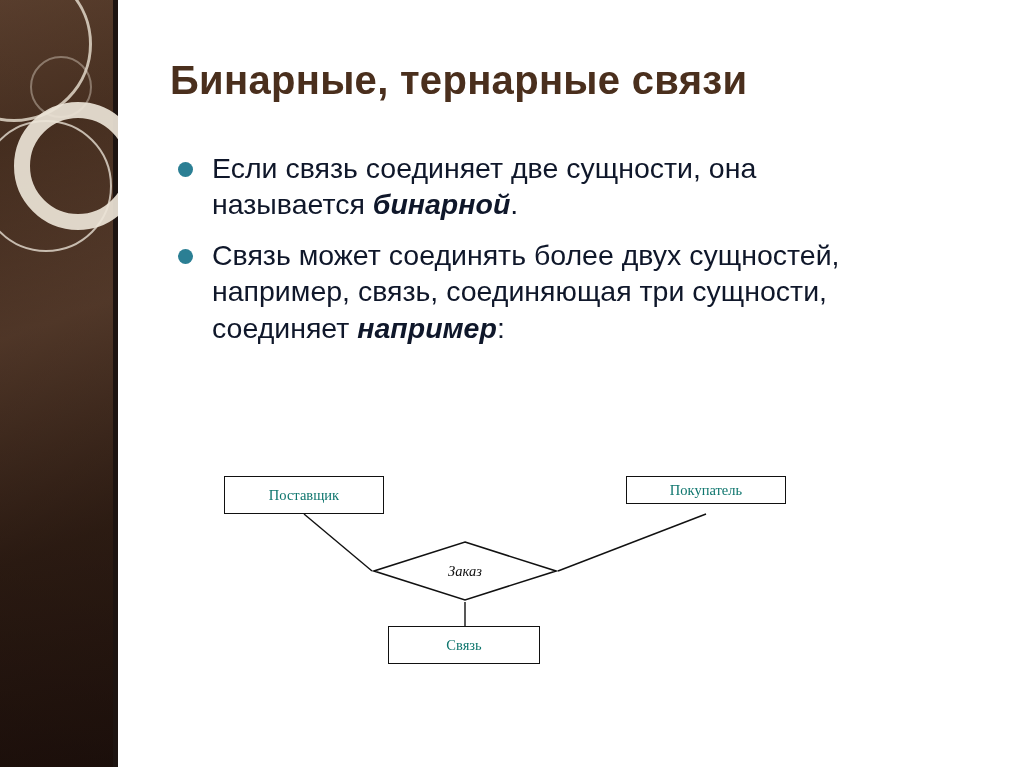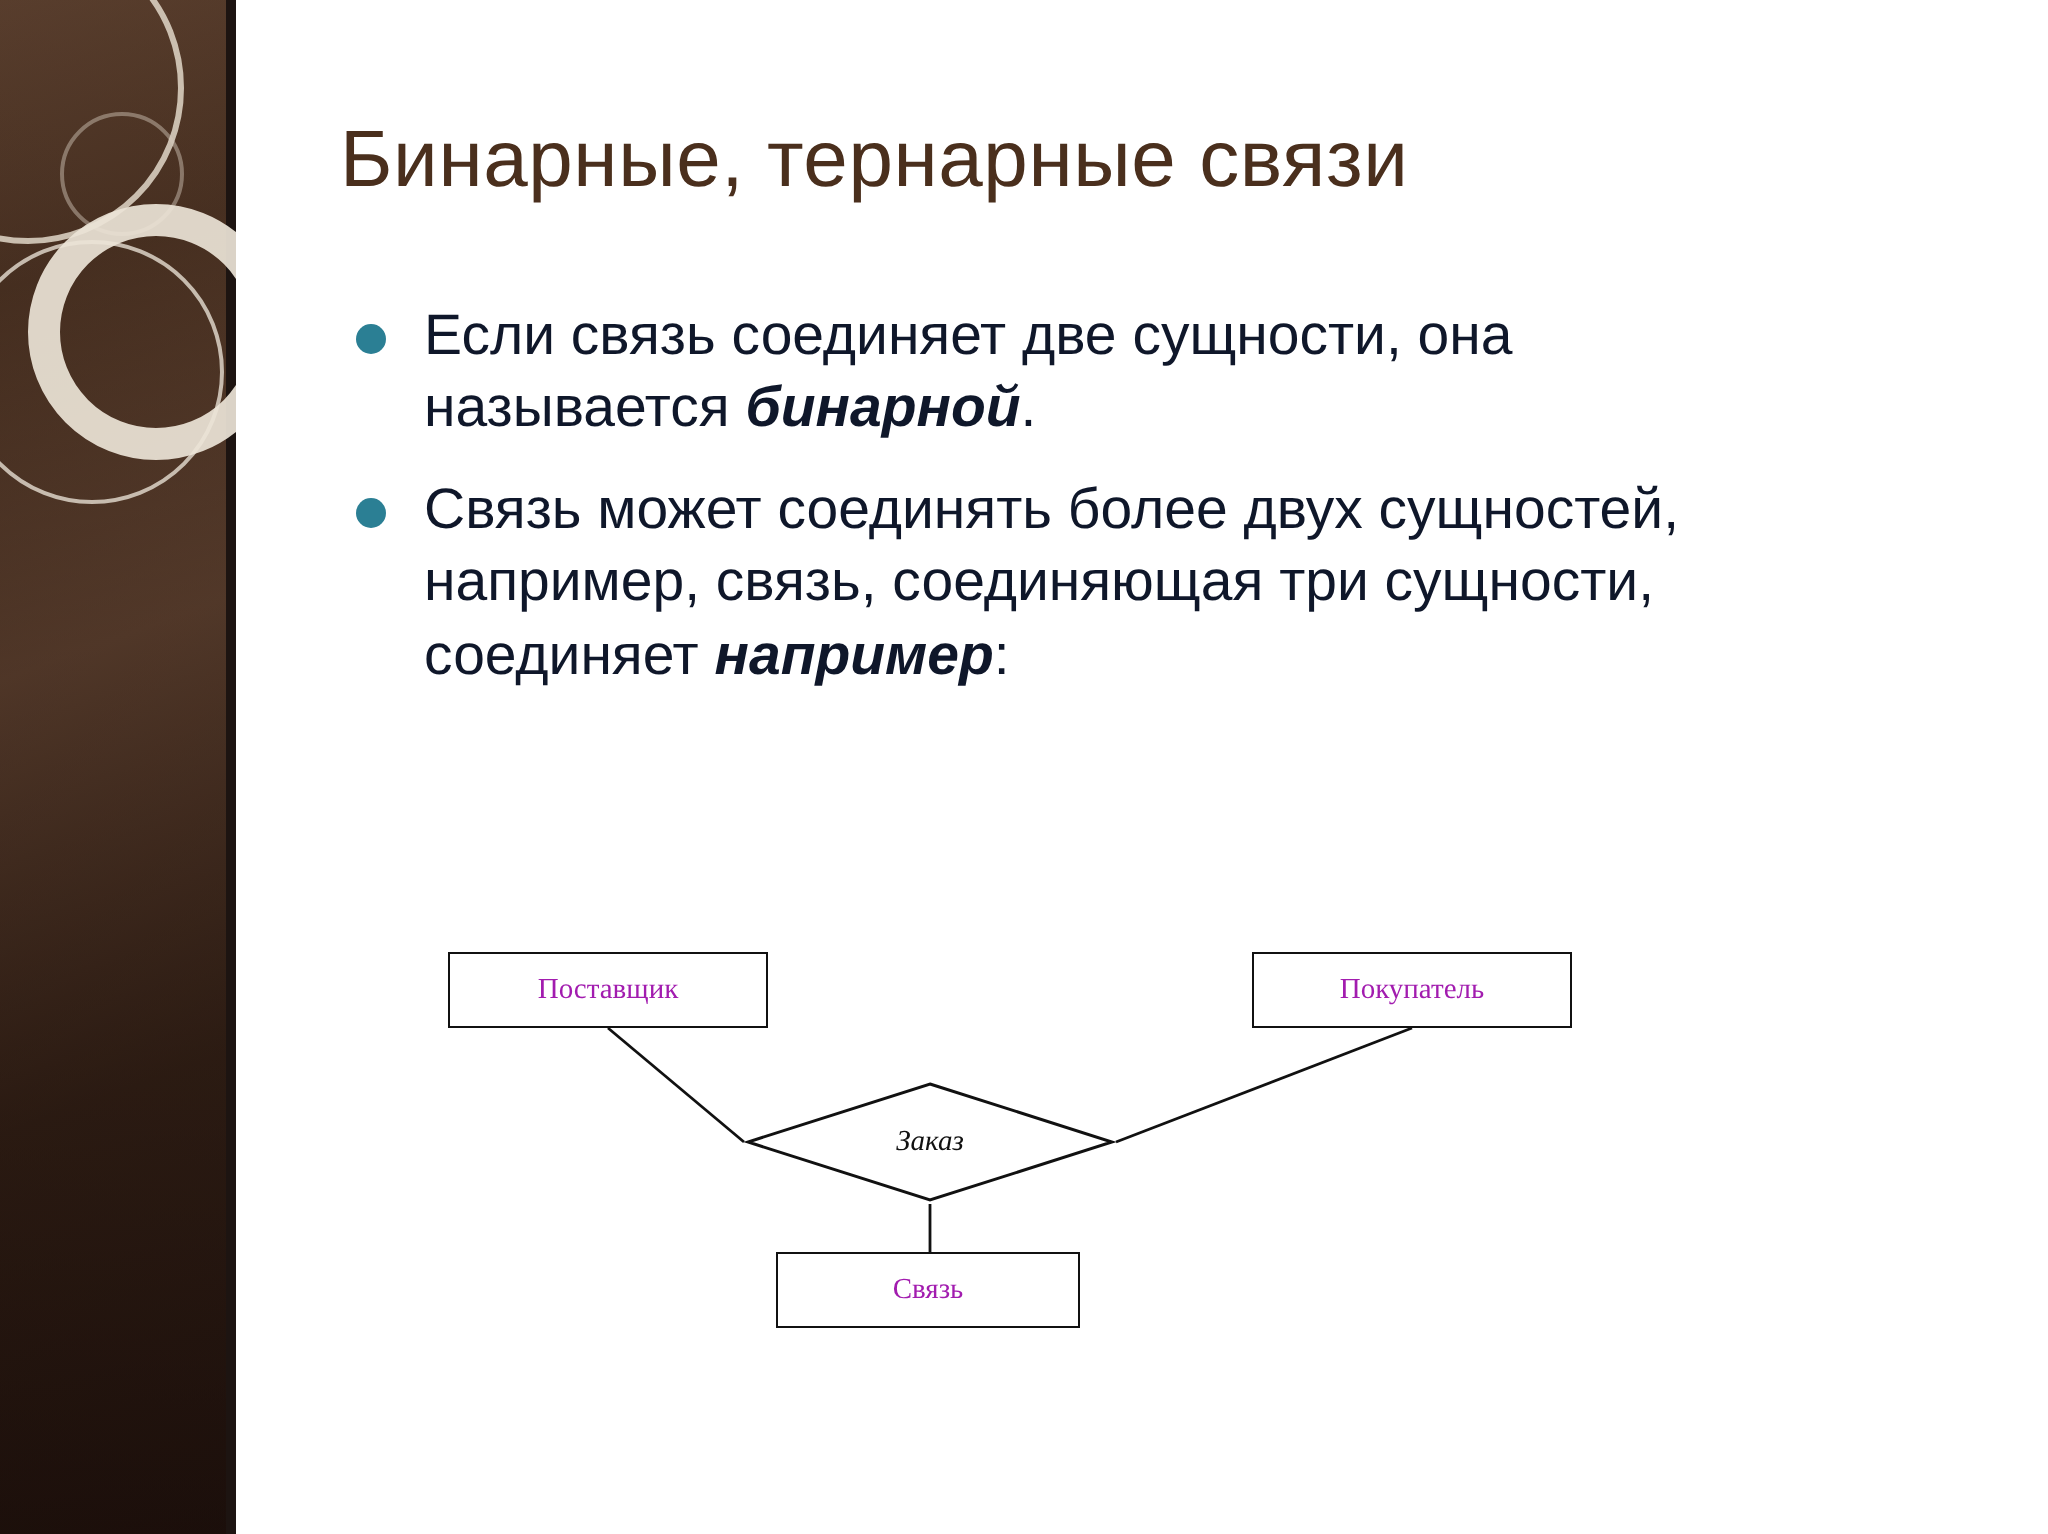--- a/index.html
+++ b/index.html
@@ -88,21 +88,21 @@
     height: 767px;
   }
 
   .slide-title {
     position: absolute;
     left: 52px;
     top: 58px;
     width: 830px;
     font-size: 40px;
     color: #4a2f1d;
-    font-weight: normal;
+    font-weight: bold;
     letter-spacing: 0.3px;
     line-height: 1.1;
   }
 
   .bullets {
     position: absolute;
     left: 54px;
     top: 150px;
     width: 700px;
   }
@@ -136,29 +136,29 @@
     top: 458px;
     width: 450px;
     height: 230px;
   }
   .er-box {
     position: absolute;
     border: 1.6px solid #111;
     background: #fff;
     font-family: "Liberation Serif", serif;
     font-size: 14.5px;
-    color: #a21caf;
+    color: #0f766e;
     display: flex;
     align-items: center;
     justify-content: center;
     text-align: center;
     box-sizing: border-box;
   }
   #box-supplier { left: 26px;  top: 18px;  width: 160px; height: 38px; }
-  #box-buyer    { left: 428px; top: 18px;  width: 160px; height: 38px; }
+  #box-buyer    { left: 428px; top: 18px;  width: 160px; height: 28px; }
   #box-goods    { left: 190px; top: 168px; width: 152px; height: 38px; }
 
   .er-diamond-wrap {
     position: absolute;
     left: 174px;
     top: 82px;
     width: 186px;
     height: 62px;
     font-style: italic;
   }

